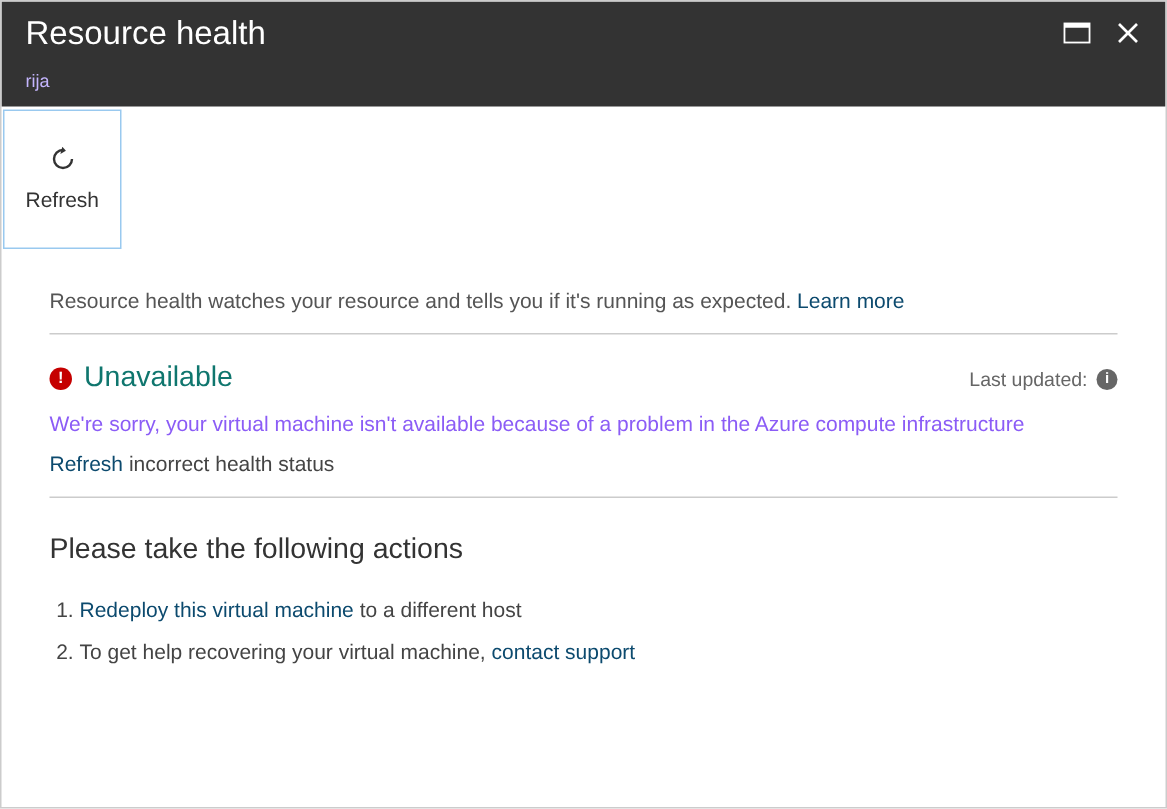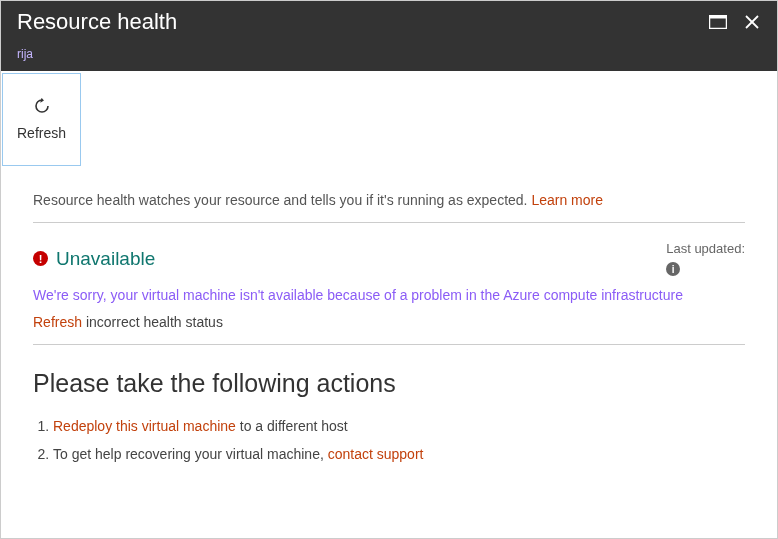--- a/index.html
+++ b/index.html
@@ -9,37 +9,37 @@
     .header-title { font-size: 22px; font-weight: 300; }
     .header-sub { font-size: 12px; color: #c4b5fd; margin-top: 12px; }
     .header-controls { position: absolute; top: 8px; right: 10px; display: flex; gap: 4px; align-items: center; }
     .hc-icon { width: 30px; height: 26px; display: flex; align-items: center; justify-content: center; cursor: pointer; }
 
     .toolbar { padding: 0; border-bottom: none; }
     .refresh-btn { display: inline-flex; align-items: center; gap: 8px; font-size: 14px; color: #333; padding: 24px 14px; border: 1px solid #99c9ef; background: #fff; cursor: pointer; margin: 2px 0 0 1px; flex-direction: column; }
 
     .content { padding: 16px 32px 16px 32px; color: #333; }
     .intro { font-size: 14px; color: #555; padding: 10px 0 14px 0; }
-    .link { color: #c2410c; text-decoration: none; cursor: pointer; }
+    .link { color: #0c4a6e; text-decoration: none; cursor: pointer; }
 
     .divider { border: none; border-top: 1px solid #ccc; margin: 0; }
 
     .status-block { padding: 18px 0 14px 0; }
     .status-head { display: flex; align-items: center; justify-content: space-between; }
     .status-left { display: flex; align-items: center; gap: 8px; }
     .status-title { font-size: 19px; color: #0f766e; font-weight: 400; }
     .error-dot { width: 15px; height: 15px; border-radius: 50%; background: #c50000; color: #fff; font-weight: bold; font-size: 11px; display: inline-flex; align-items: center; justify-content: center; flex-shrink: 0; }
-    .last-upd { font-size: 13px; color: #666; display: flex; align-items: flex-start; gap: 6px; flex-direction: column; }
+    .last-upd { font-size: 13px; color: #666; display: flex; align-items: flex-end; gap: 6px; }
     .info-dot { width: 14px; height: 14px; border-radius: 50%; background: #666; color: #fff; font-size: 10px; font-weight: bold; display: inline-flex; align-items: center; justify-content: center; cursor: pointer; }
 
     .status-desc { font-size: 14px; color: #8b5cf6; margin-top: 10px; line-height: 1.4; }
     .report-line { font-size: 14px; margin-top: 8px; color: #444; }
 
     .actions-block { padding: 24px 0 8px 0; }
-    .actions-title { font-size: 25px; color: #333; font-weight: 400; margin-bottom: 14px; }
+    .actions-title { font-size: 19px; color: #333; font-weight: 400; margin-bottom: 14px; }
     .actions-list { list-style: decimal; padding-left: 20px; font-size: 14px; color: #444; }
     .actions-list li { padding: 6px 0; }
   </style>
 </head>
 <body>
 
 <div class="header">
   <div class="header-title">Resource health</div>
   <div class="header-sub">rija</div>
   <div class="header-controls">

